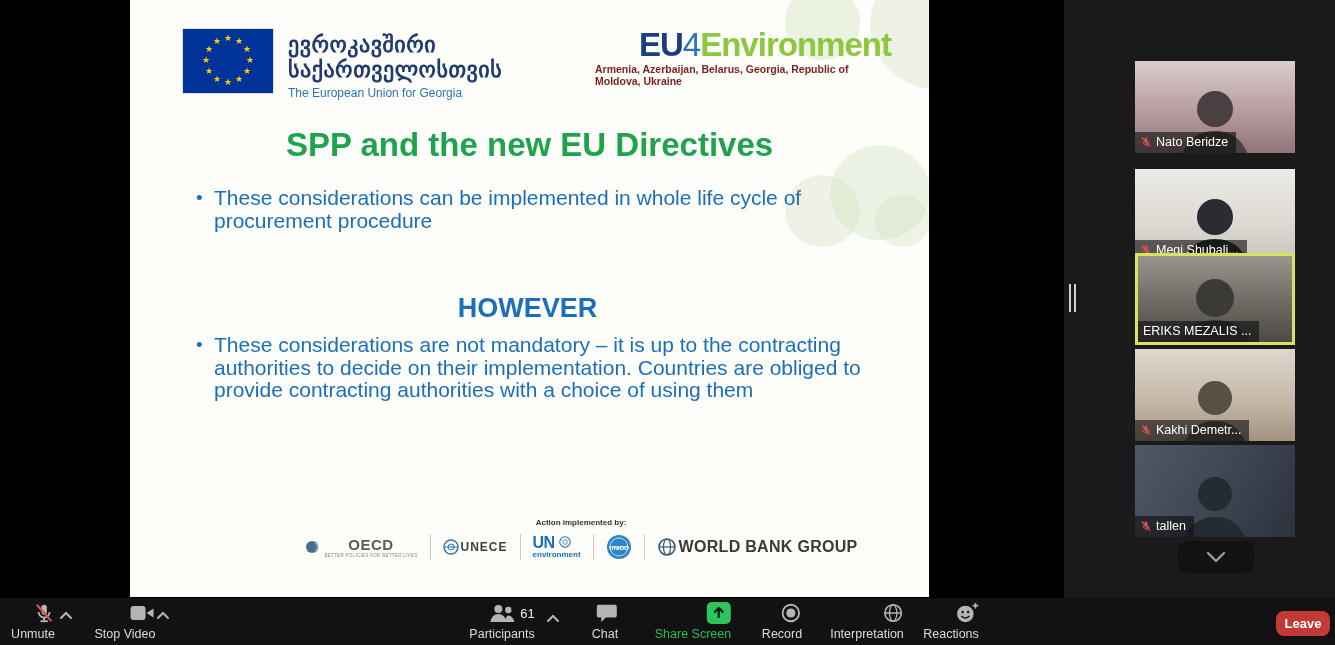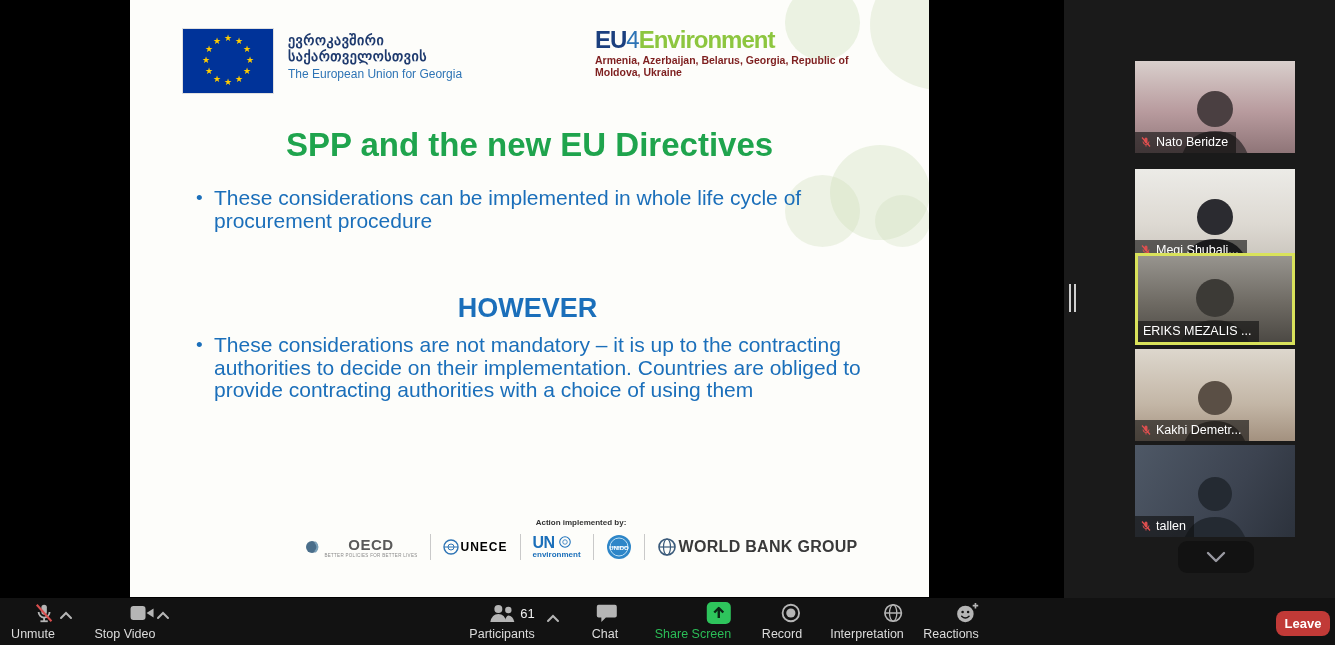--- a/index.html
+++ b/index.html
@@ -15,24 +15,24 @@
   .blob.b1 { left:740px; top:-40px;  width:140px; height:130px; opacity:.30; }
   .blob.b2 { left:655px; top:-15px;  width:75px;  height:75px;  opacity:.35; }
   .blob.b4 { left:700px; top:145px;  width:100px; height:95px;  opacity:.32; }
   .blob.b5 { left:655px; top:175px;  width:75px;  height:72px;  opacity:.30; }
   .blob.b6 { left:745px; top:195px;  width:55px;  height:52px;  opacity:.28; }
 
   .slide-header { position:absolute; left:0; top:0; width:799px; height:100px; }
   .eu-flag { position:absolute; left:52px; top:28px; width:92px; height:66px;
              background:#003399; border:1px solid #e0e0e0; }
   .eu-georgia { position:absolute; left:158px; top:32px; line-height:1.15; }
-  .eu-georgia .ka { font-size:14px; font-weight:bold; color:#1e3a6e; letter-spacing:.5px; }
+  .eu-georgia .ka { font-size:22px; font-weight:bold; color:#1e3a6e; letter-spacing:.5px; }
   .eu-georgia .en { font-size:12px; color:#2e74b5; margin-top:4px; }
   .eu4env { position:absolute; left:465px; top:28px; width:280px; }
-  .eu4env .wordmark { font-size:24px; font-weight:bold; letter-spacing:-1px; line-height:1; }
+  .eu4env .wordmark { font-size:33px; font-weight:bold; letter-spacing:-1px; line-height:1;margin-left:44px; }
   .eu4env .p-eu  { color:#1b3f7e; }
   .eu4env .p-4   { color:#2e74b5; font-weight:normal; }
   .eu4env .p-env { color:#8dc63f; }
   .eu4env .countries { font-size:10.5px; font-weight:bold; color:#7e1f1f; margin-top:2px; }
 
   .slide-title { position:absolute; left:0; top:126px; width:799px; text-align:center;
                  font-size:33px; font-weight:bold; color:#1fa44d; }
   .bullets { position:absolute; left:66px; width:690px; list-style:none; }
   .bullets.first { top:187px; }
   .bullets li { position:relative; padding-left:18px; color:#1b6fba; font-size:21px;
@@ -42,21 +42,21 @@
              font-size:27px; font-weight:bold; color:#1b6fba;padding-left:35px; }
   .bullets.second { top:334px; }
 
   .slide-footer { position:absolute; left:0; top:518px; width:902px; text-align:center; }
   .footer-caption { font-size:8px; font-weight:bold; color:#333; }
   .footer-logos { margin-top:7px; display:flex; justify-content:center; align-items:center; gap:12px; }
   .flogo { display:flex; align-items:center; gap:2px; }
   .fdiv { width:1px; height:26px; background:#c9c9c9; }
   .oecd-txt { font-size:15px; font-weight:bold; color:#5a5a5a; letter-spacing:.5px; }
   .oecd-tag { font-size:4.5px; color:#8a8a8a; letter-spacing:.3px; text-align:left; }
-  .unece-txt { font-size:12px; font-weight:bold; color:#000000; letter-spacing:1px; }
+  .unece-txt { font-size:12px; font-weight:bold; color:#404040; letter-spacing:1px; }
   .unenv { line-height:1; text-align:left; }
   .unenv .un-big { font-size:16px; font-weight:bold; color:#1b6fba; letter-spacing:-.5px; }
   .unenv .env-sm { font-size:8px; font-weight:bold; color:#1b6fba; }
   .wb-txt { font-size:16px; font-weight:bold; color:#3a3a3a; letter-spacing:.3px; }
   .roundicon { flex:none; }
 
   
   .sidebar { position:absolute; left:1064px; top:0; width:271px; height:598px; background:#1a1a1a; }
   .divider-handle { position:absolute; left:1069px; top:284px; width:7px; height:28px; display:flex; gap:3px; cursor:col-resize; }
   .divider-handle span { width:2px; height:28px; background:#cfcfcf; }

